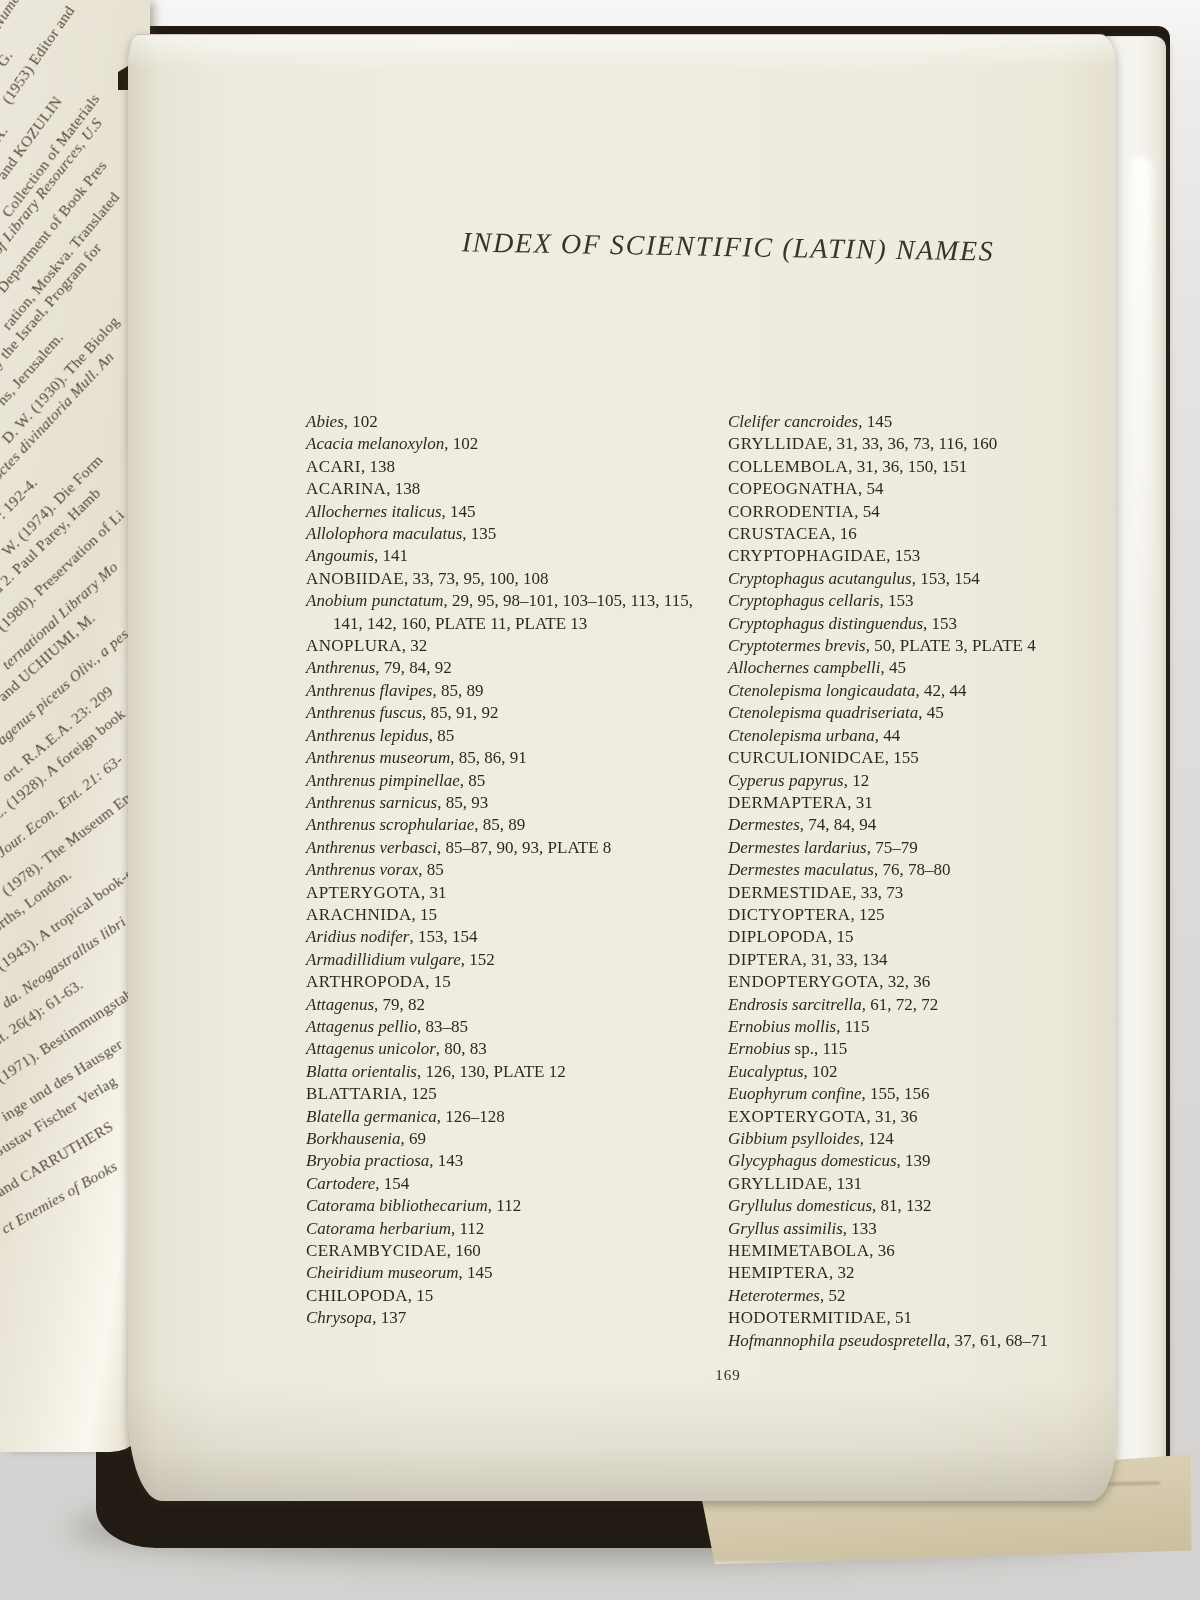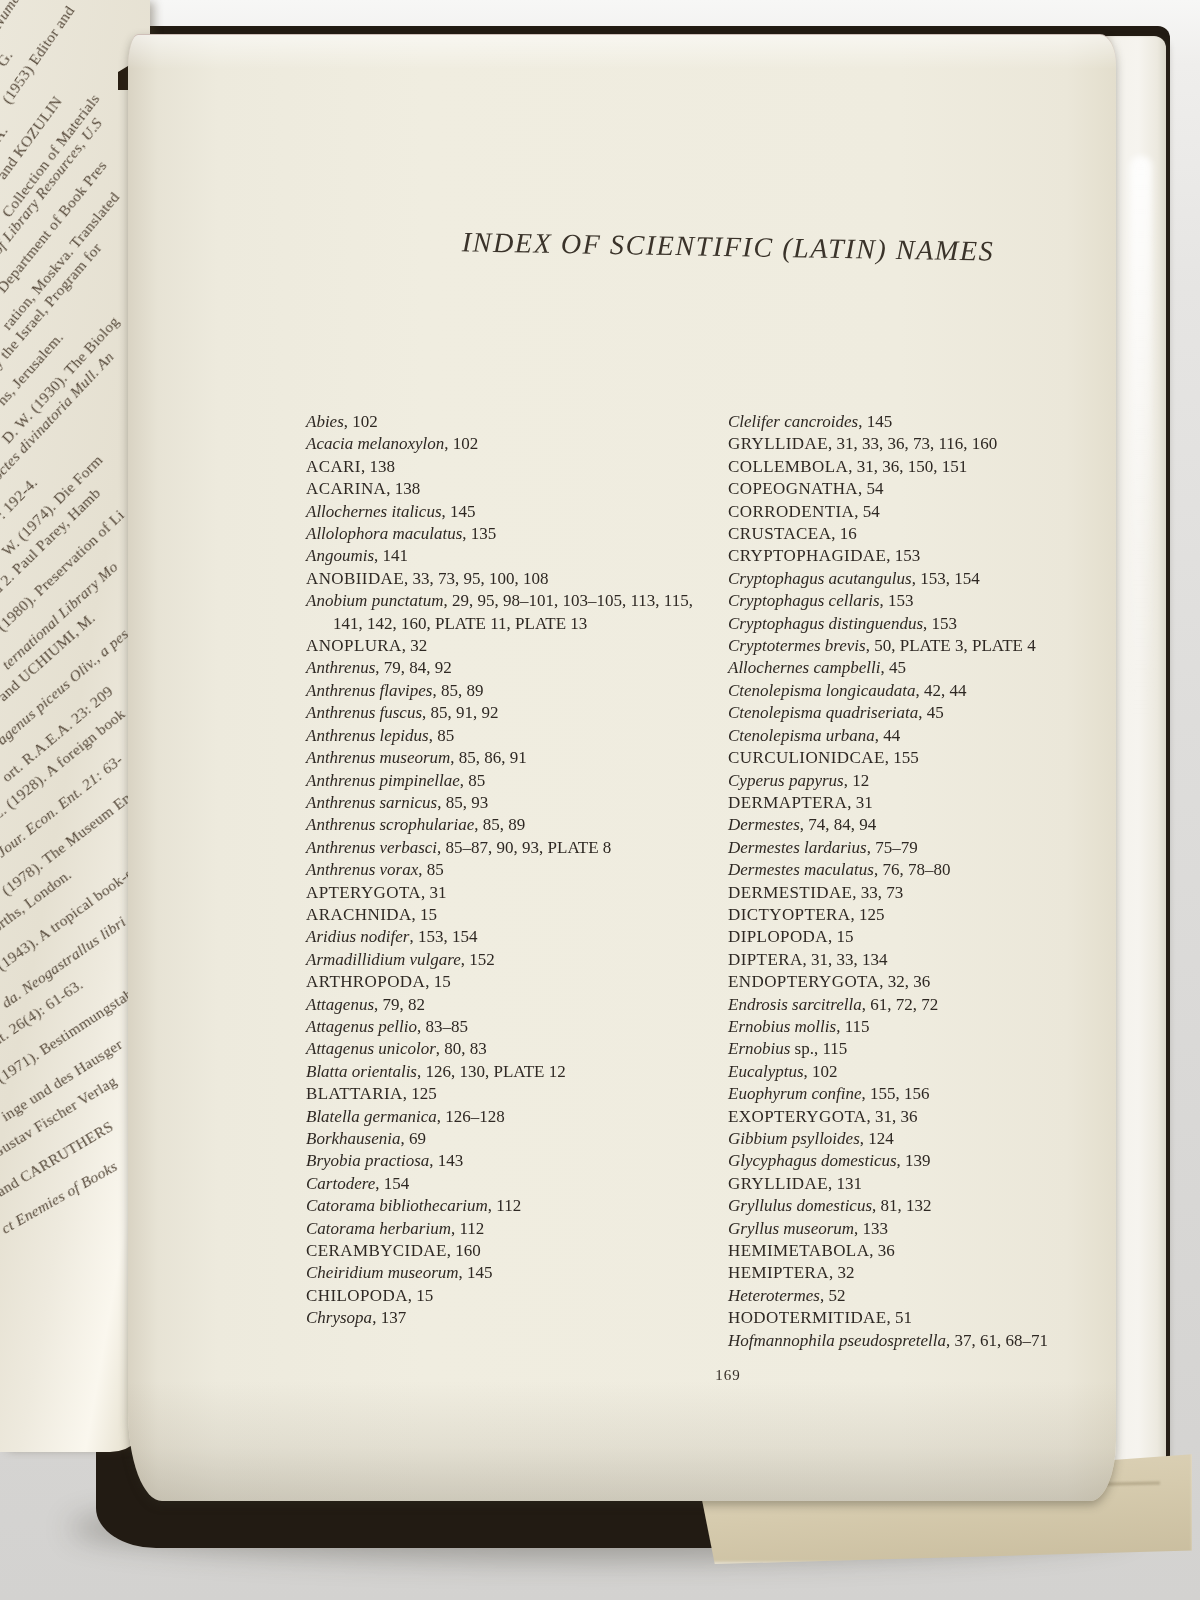--- a/index.html
+++ b/index.html
@@ -239,21 +239,21 @@
           <div class="entry"><span class="nm-it">Endrosis sarcitrella</span>, 61, 72, 72</div>
           <div class="entry"><span class="nm-it">Ernobius mollis</span>, 115</div>
           <div class="entry"><span class="nm-it">Ernobius</span> sp., 115</div>
           <div class="entry"><span class="nm-it">Eucalyptus</span>, 102</div>
           <div class="entry"><span class="nm-it">Euophyrum confine</span>, 155, 156</div>
           <div class="entry"><span class="nm-caps">EXOPTERYGOTA</span>, 31, 36</div>
           <div class="entry"><span class="nm-it">Gibbium psylloides</span>, 124</div>
           <div class="entry"><span class="nm-it">Glycyphagus domesticus</span>, 139</div>
           <div class="entry"><span class="nm-caps">GRYLLIDAE</span>, 131</div>
           <div class="entry"><span class="nm-it">Gryllulus domesticus</span>, 81, 132</div>
-          <div class="entry"><span class="nm-it">Gryllus museorum</span>, 133</div>
+          <div class="entry"><span class="nm-it">Gryllus assimilis</span>, 133</div>
           <div class="entry"><span class="nm-caps">HEMIMETABOLA</span>, 36</div>
           <div class="entry"><span class="nm-caps">HEMIPTERA</span>, 32</div>
           <div class="entry"><span class="nm-it">Heterotermes</span>, 52</div>
           <div class="entry"><span class="nm-caps">HODOTERMITIDAE</span>, 51</div>
           <div class="entry"><span class="nm-it">Hofmannophila pseudospretella</span>, 37, 61, 68–71</div>
         </div>
     </div>
     <div class="pageno">169</div>
   </div>
 

